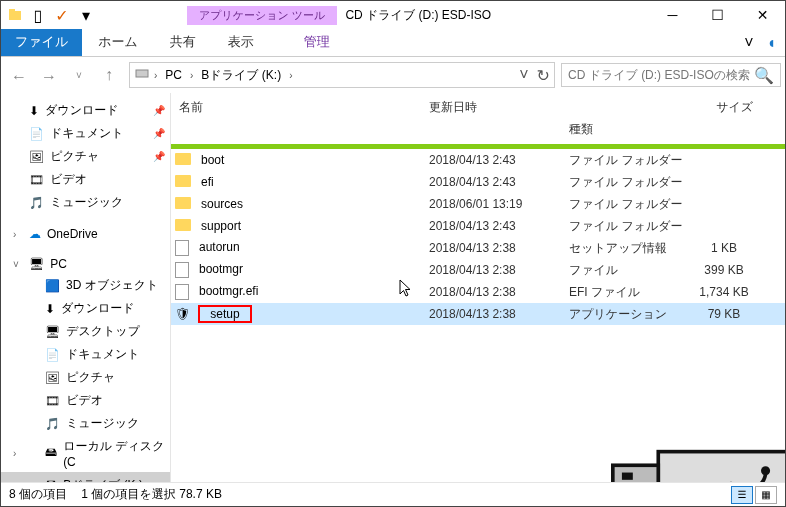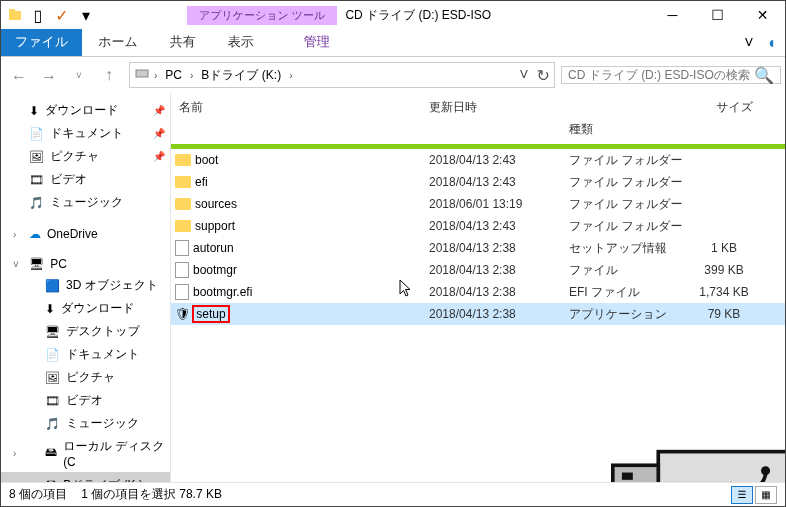--- a/index.html
+++ b/index.html
@@ -19,48 +19,48 @@
 .ribbon .tab { padding: 4px 16px; font-size: 13px; color: #333; }
 .ribbon .tooltab { color: #7030a0; padding: 4px 16px; font-size: 13px; margin-left: 18px; }
 .ribbon .expand { margin-left: auto; width: 24px; display: flex; align-items: center; justify-content: center; }
 .ribbon .help { width: 24px; display: flex; align-items: center; justify-content: center; color: #1979ca; }
 
 .navbar { height: 36px; display: flex; align-items: center; padding: 0 4px; gap: 2px; }
 .navbtn { width: 28px; height: 28px; display: flex; align-items: center; justify-content: center; color: #888; font-size: 16px; }
 .addr { flex: 1; height: 26px; border: 1px solid #ccc; display: flex; align-items: center; padding: 0 4px; gap: 4px; margin: 0 4px; }
 .crumb { font-size: 12px; padding: 2px 4px; }
 .crumb-sep { color: #555; font-size: 10px; }
-.search { width: 220px; height: 18px; border: 1px solid #ccc; display: flex; align-items: center; padding: 0 6px; }
+.search { width: 220px; height: 24px; border: 1px solid #ccc; display: flex; align-items: center; padding: 0 6px; }
 .search input { border: none; outline: none; flex: 1; font-size: 12px; color: #888; }
 
 .body { display: flex; height: 392px; }
 .navpane { width: 170px; border-right: 1px solid #e5e5e5; overflow: hidden; padding-top: 6px; }
 .navitem { display: flex; align-items: center; padding: 3px 4px 3px 28px; font-size: 12px; gap: 6px; position: relative; }
 .navitem.l2 { padding-left: 44px; }
 .navitem .chev { position: absolute; left: 12px; color: #666; font-size: 10px; }
 .navitem.sel { background: #d0d0d0; }
 .pin { color: #888; margin-left: auto; font-size: 10px; }
 .onedrive-icon { color: #0078d4; }
 
 .content { flex: 1; position: relative; }
 .colhead { display: flex; border-bottom: 5px solid #84cc16; }
 .colhead div { font-size: 12px; color: #333; padding: 6px 8px; }
 .col-name { width: 250px; }
 .col-date { width: 140px; }
 .col-type { width: 120px; margin-top: 22px; }
 .col-size { width: 80px; text-align: right; }
 .filerow { display: flex; align-items: center; font-size: 12px; padding: 2px 8px 2px 4px; height: 22px; }
 .filerow.sel { background: #cce8ff; }
-.filerow .fname { width: 254px; display: flex; align-items: center; gap: 4px; }
+.filerow .fname { width: 254px; display: flex; align-items: flex-start; gap: 10px; }
 .filerow .fdate { width: 140px; color: #333; }
 .filerow .ftype { width: 120px; color: #333; }
 .filerow .fsize { width: 70px; text-align: center; color: #333; }
 .folder-icon { width: 16px; height: 12px; background: #ffd75e; border-radius: 1px; }
 .file-icon { width: 14px; height: 16px; border: 1px solid #999; background: #fff; }
-.setup-red { border: 2px solid red; padding: 0 2px; margin-left: -2px; }
+.setup-red { border: 2px solid red; padding: 0 10px; margin-left: -2px; }
 .cursor { position: absolute; left: 228px; top: 186px; font-size: 16px; pointer-events: none; }
 
 .usb-illus { position: absolute; left: 420px; top: 345px; width: 280px; height: 100px; }
 
 .status { position: absolute; bottom: 0; left: 0; right: 0; height: 24px; border-top: 1px solid #e5e5e5; display: flex; align-items: center; padding: 0 8px; font-size: 12px; gap: 14px; background: #fff; }
 .status .views { margin-left: auto; display: flex; gap: 2px; }
 .status .viewbtn { width: 22px; height: 18px; border: 1px solid #aaa; display: flex; align-items: center; justify-content: center; font-size: 10px; }
 .status .viewbtn.active { background: #cce8ff; border-color: #1979ca; }
 </style>
 </head>

